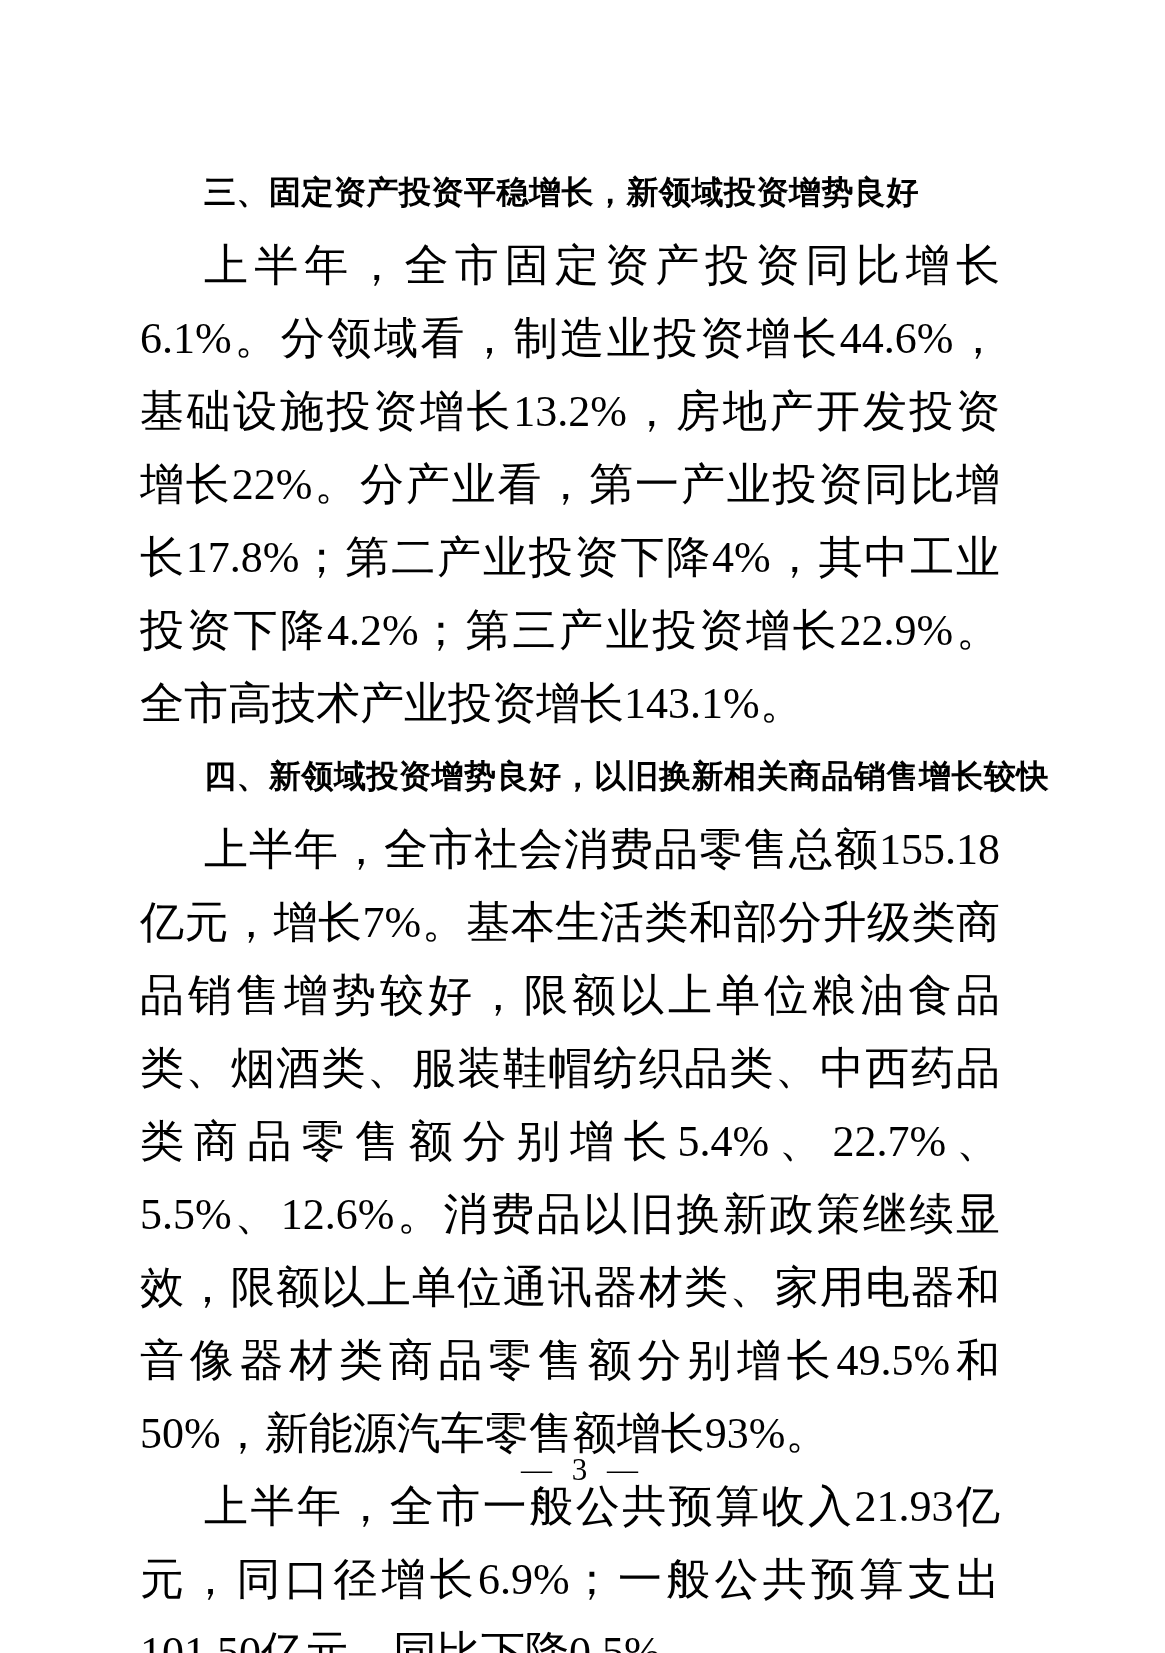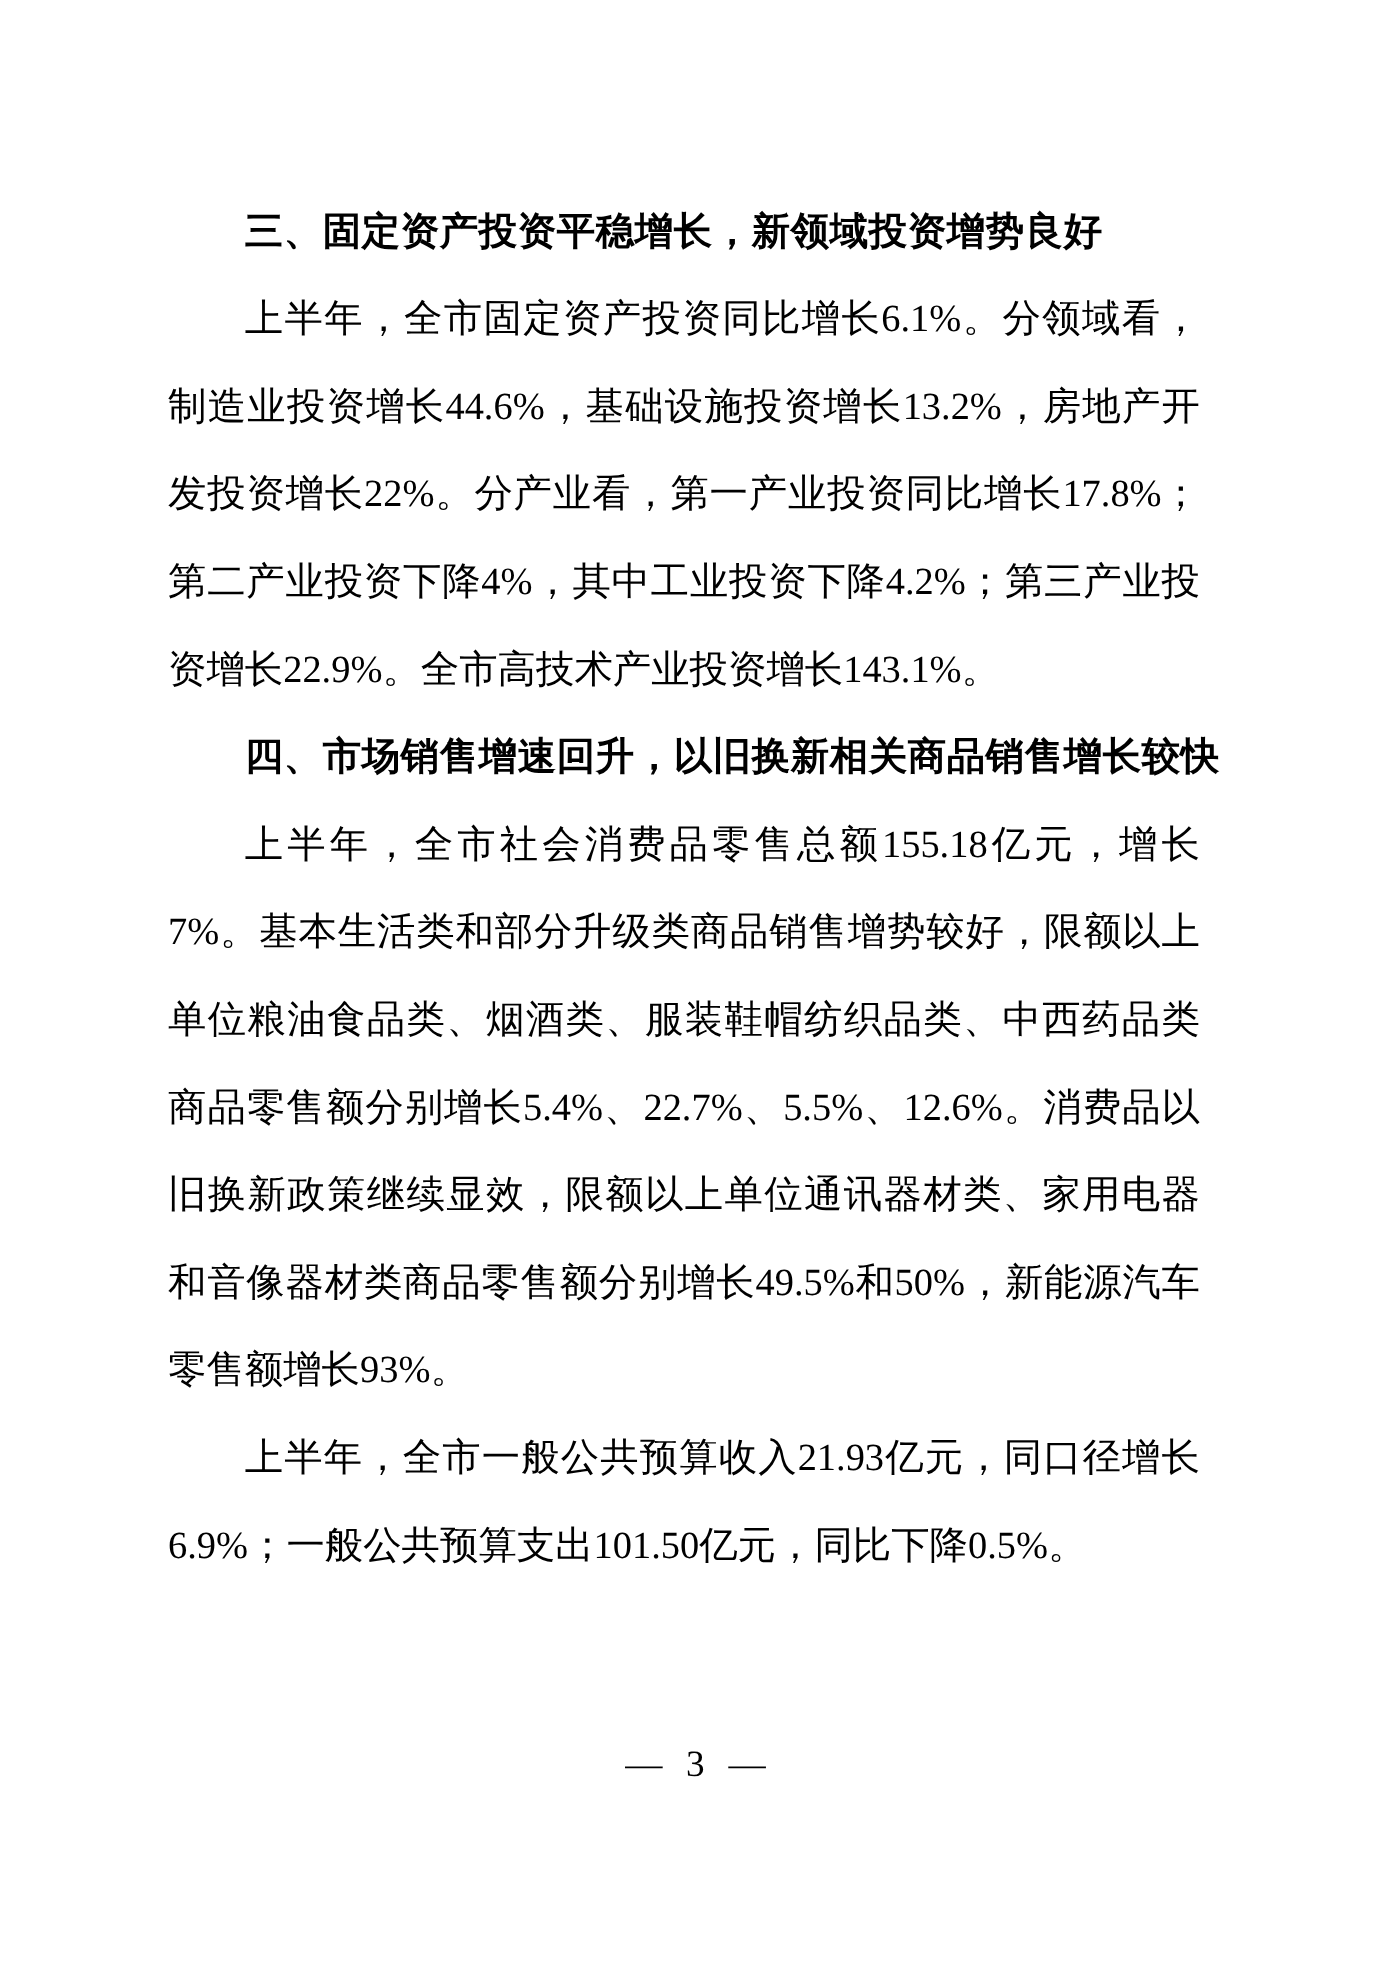--- a/index.html
+++ b/index.html
@@ -29,21 +29,21 @@
     font-size: 32px;
     line-height: 73px;
     color: #000;
     text-indent: 64px;
     white-space: nowrap;
     letter-spacing: 0.5px;
   }
   .body-par {
     margin: 0;
     font-family: "Liberation Serif", "DejaVu Serif", serif;
-    font-size: 32px;
+    font-size: 44px;
     line-height: 73px;
     color: #000;
     text-indent: 64px;
     text-align: justify;
     text-align-last: left;
     text-justify: inter-character;
   }
   .page-footer {
     position: absolute;
     left: 0;
@@ -64,21 +64,21 @@
 
 <div class="page">
   <main class="content">
 
     <section>
       <h2 class="sec-heading">三、固定资产投资平稳增长，新领域投资增势良好</h2>
       <p class="body-par">上半年，全市固定资产投资同比增长6.1%。分领域看，制造业投资增长44.6%，基础设施投资增长13.2%，房地产开发投资增长22%。分产业看，第一产业投资同比增长17.8%；第二产业投资下降4%，其中工业投资下降4.2%；第三产业投资增长22.9%。全市高技术产业投资增长143.1%。</p>
     </section>
 
     <section>
-      <h2 class="sec-heading">四、市场销售增速回升，以旧换新相关商品销售增长较快</h2>
+      <h2 class="sec-heading">四、新领域投资增势良好，以旧换新相关商品销售增长较快</h2>
       <p class="body-par">上半年，全市社会消费品零售总额155.18亿元，增长7%。基本生活类和部分升级类商品销售增势较好，限额以上单位粮油食品类、烟酒类、服装鞋帽纺织品类、中西药品类商品零售额分别增长5.4%、22.7%、5.5%、12.6%。消费品以旧换新政策继续显效，限额以上单位通讯器材类、家用电器和音像器材类商品零售额分别增长49.5%和50%，新能源汽车零售额增长93%。</p>
     </section>
 
     <section>
       <p class="body-par">上半年，全市一般公共预算收入21.93亿元，同口径增长6.9%；一般公共预算支出101.50亿元，同比下降0.5%。</p>
     </section>
 
   </main>
 
   <footer class="page-footer">

